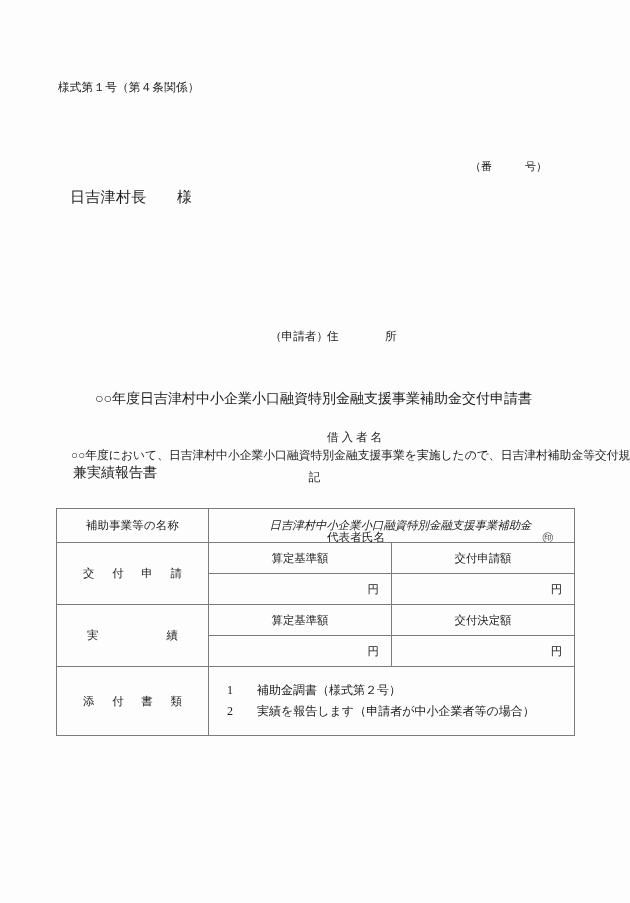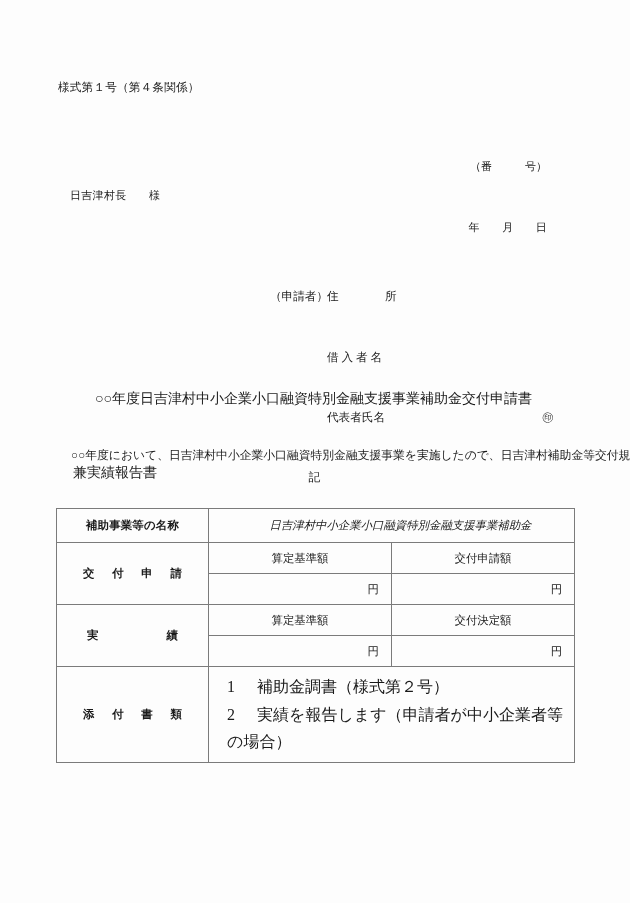--- a/index.html
+++ b/index.html
@@ -43,33 +43,33 @@
     line-height: 1.85;
     text-align: right;
   }
   .doc-meta .line { display: block; }
   .doc-meta .number-line { padding-left: 70px; }
   .doc-meta .date-line { padding-left: 50px; letter-spacing: 0.2px; }
 
   .addressee {
     left: 70px;
     top: 188px;
-    font-size: 11px;
+    font-size: 15px;
     letter-spacing: 0.3px;
   }
 
   
   .applicant {
     left: 270px;
     top: 246px;
     font-size: 11.6px;
     line-height: 1.78;
     width: 300px;
   }
-  .applicant .row { display: block; position: relative; height: 19px; }
+  .applicant .row { display: block; position: relative; height: 19px; margin-top: 40px; }
   .applicant .lbl-prefix { position: absolute; left: 0; top: 0; }
   .applicant .lbl-field { position: absolute; left: 57px; top: 0; }
   .applicant .seal {
     position: absolute;
     left: 272px;
     top: 0;
     font-size: 11.6px;
   }
 
   
@@ -125,21 +125,20 @@
     vertical-align: middle;
     color: #1a1a1a;
   }
 
   .col-label { width: 152px; }
   .col-amt   { width: 183px; }
 
   .cell-label {
     text-align: center;
     letter-spacing: 0.2px;
-    font-weight: bold;
   }
   
   .spread {
     display: block;
     padding: 0 26px;
     text-align: justify;
     text-align-last: justify;
     text-justify: inter-character;
   }
   .spread-narrow {
@@ -164,37 +163,36 @@
     text-align: center;
   }
   .cell-amount {
     text-align: right;
     padding-right: 12px !important;
   }
   .cell-attach {
     text-align: left;
     padding: 6px 0 6px 18px !important;
     line-height: 1.72;
-    font-size: 16px;
+    font-size: 12px;
   }
   .cell-attach .att-line { display: block; }
   .cell-attach .att-num { display: inline-block; width: 30px; }
 
   .merge-label { vertical-align: middle; }
 </style>
 </head>
 <body>
 
 <div class="page">
 
   <div class="abs form-no">様式第１号（第４条関係）</div>
 
   <div class="abs doc-meta">
     <span class="line number-line">（番　　　号）</span>
-    <span class="line date-line">年　　月　　日</span>
   </div>
 
   <div class="abs addressee">日吉津村長　　様</div>
 
   <div class="abs applicant">
     <span class="row">
       <span class="lbl-prefix">（申請者）</span>
       <span class="lbl-field">住　　　　所</span>
     </span>
     <span class="row">

